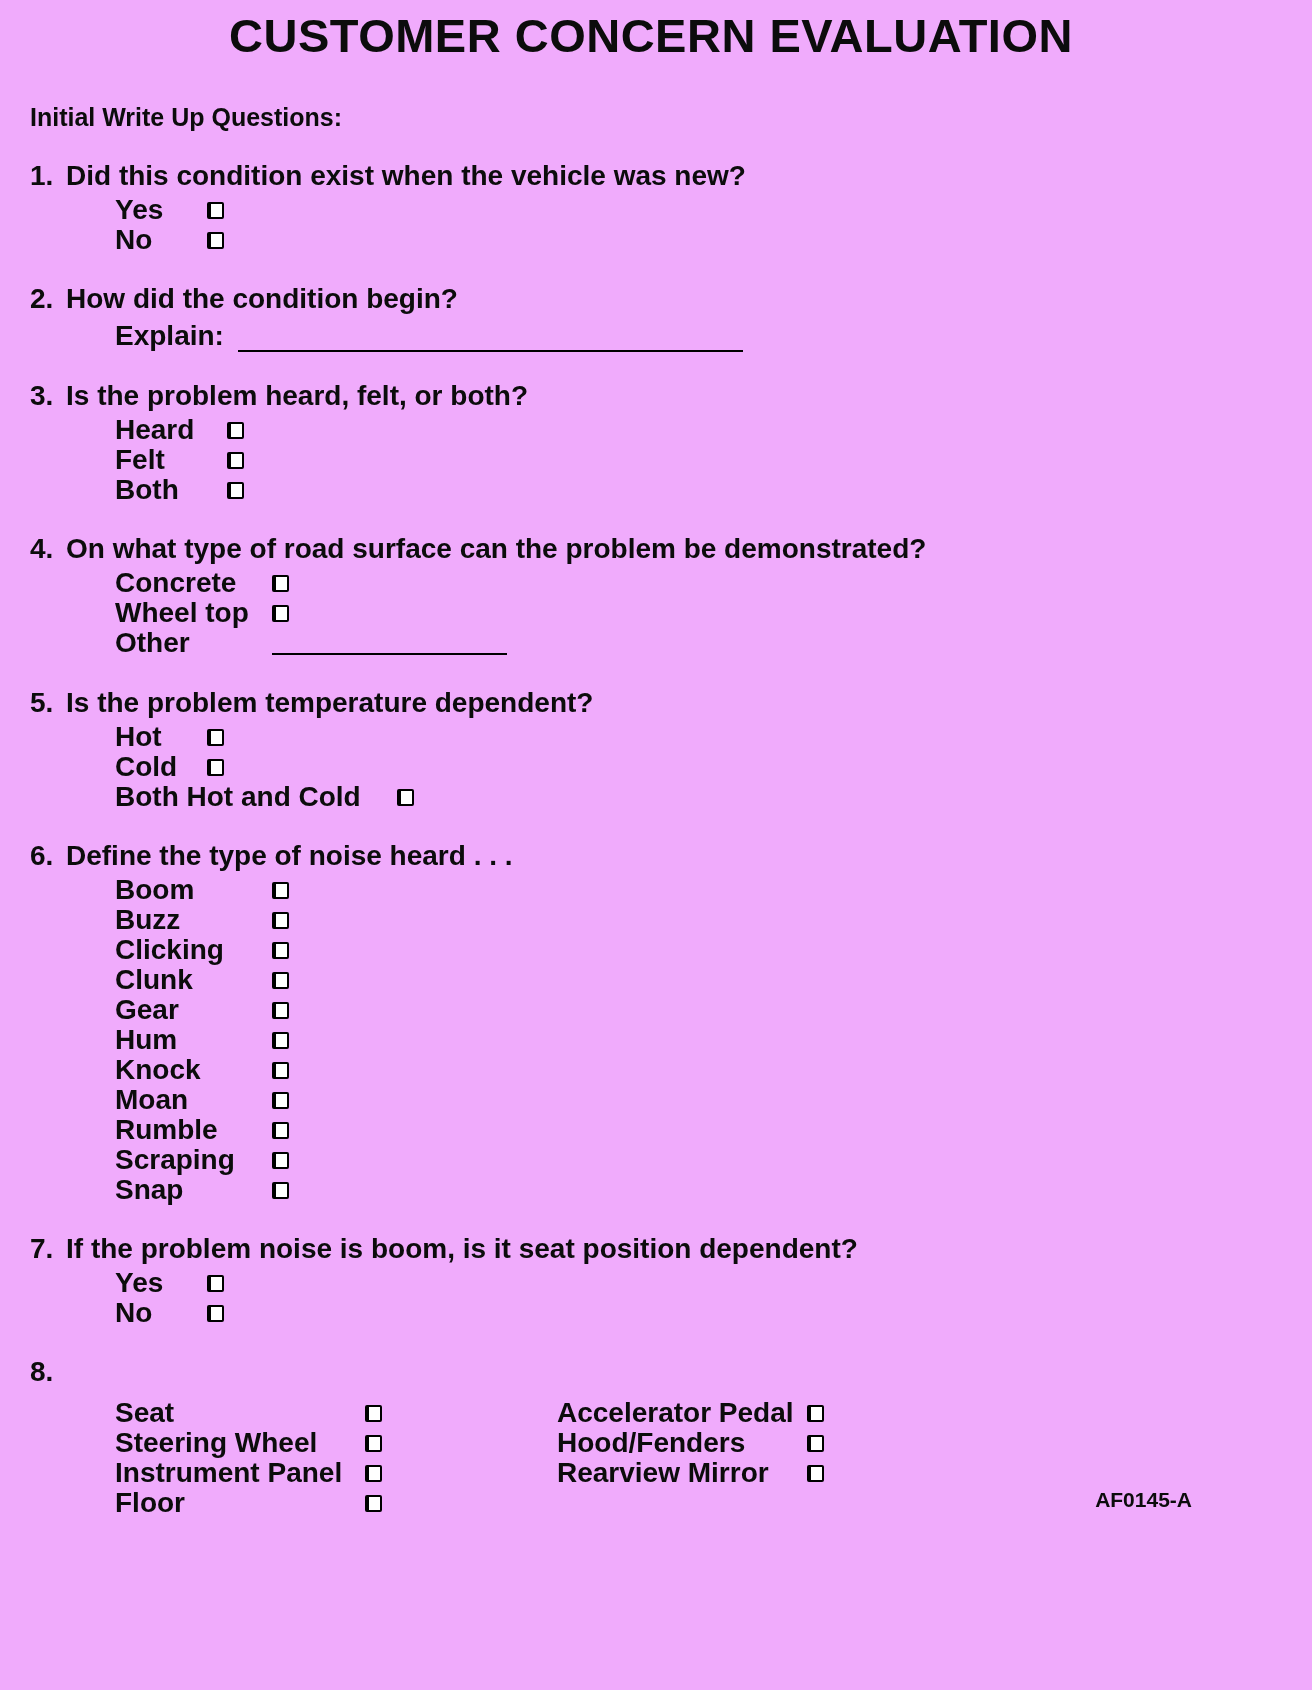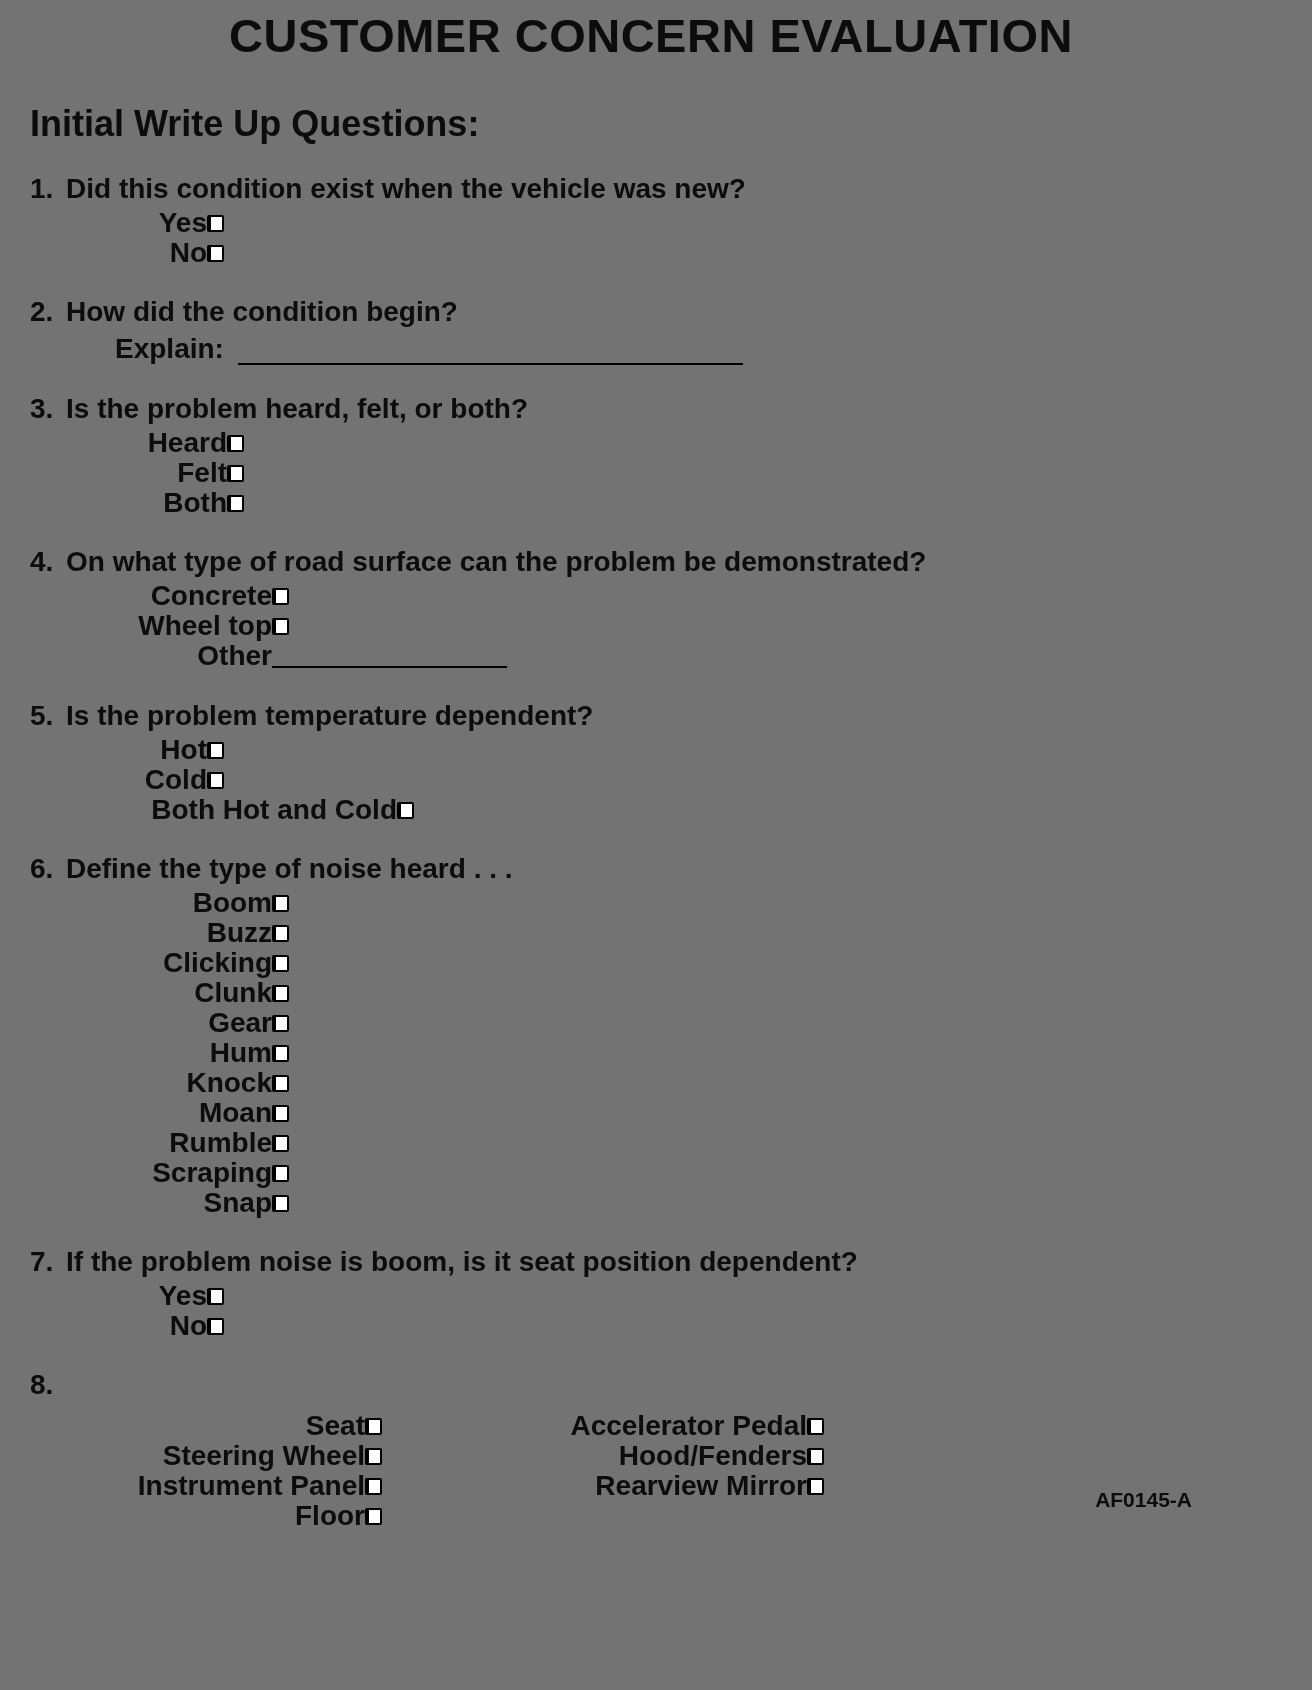--- a/index.html
+++ b/index.html
@@ -2,43 +2,43 @@
 <html><head>
 <meta charset="utf-8">
 <style>
   * { box-sizing: border-box; margin: 0; padding: 0; }
   html, body { background: #ffffff; }
   .page {
     width: 1312px;
     height: 1690px;
     position: relative;
     margin: 0 auto;
-    background: #737373;
+    background: #f0abfc;
     color: #0c0c0c;
     font-family: "Liberation Sans", sans-serif;
     font-weight: bold;
     padding: 6px 40px 0 30px;
     overflow: hidden;
   }
   .title {
     text-align: center;
     font-size: 47px;
     letter-spacing: 0.5px;
     margin-top: 2px;
   }
   .section-heading {
-    font-size: 36px;
+    font-size: 25px;
     margin-top: 40px;
   }
   .question { margin-top: 27px; }
   .q-head { display: flex; font-size: 28px; line-height: 33px; }
   .q-num { width: 36px; flex: 0 0 auto; }
   .opts { margin-left: 85px; margin-top: 3px; }
   .opt { display: flex; align-items: center; height: 30px; font-size: 28px; }
-  .opt-label { display: inline-block; text-align: right; }
+  .opt-label { display: inline-block; }
   .lw-90  { width: 92px; }
   .lw-110 { width: 112px; }
   .lw-155 { width: 157px; }
   .lw-250 { width: 250px; }
   .lw-280 { width: 282px; }
   .cb {
     width: 17px; height: 17px;
     border: 2px solid #000;
     border-left-width: 4px;
     border-radius: 2px;

